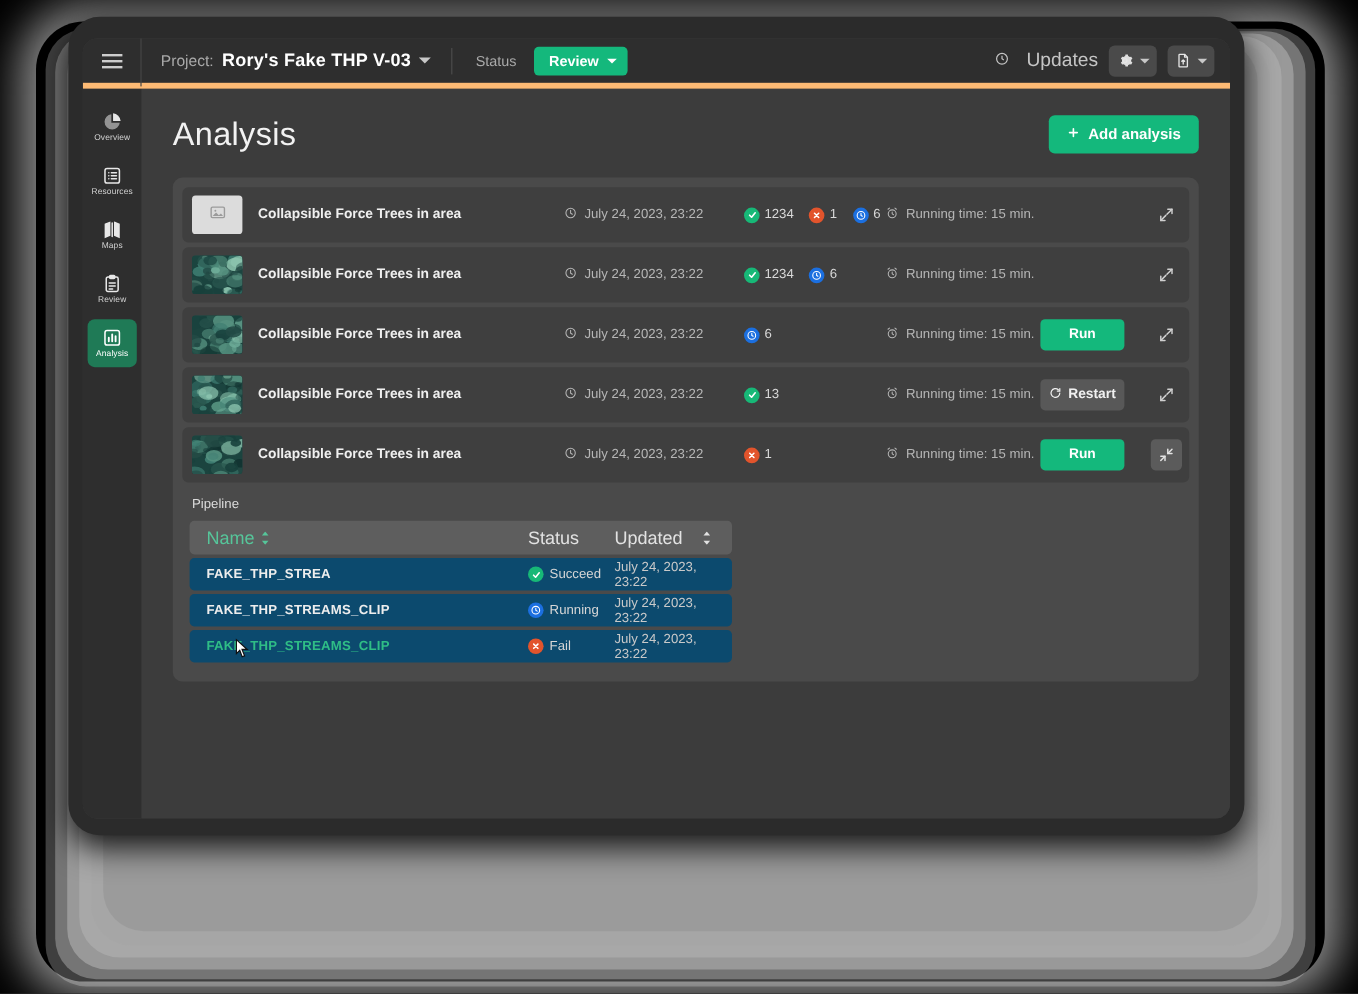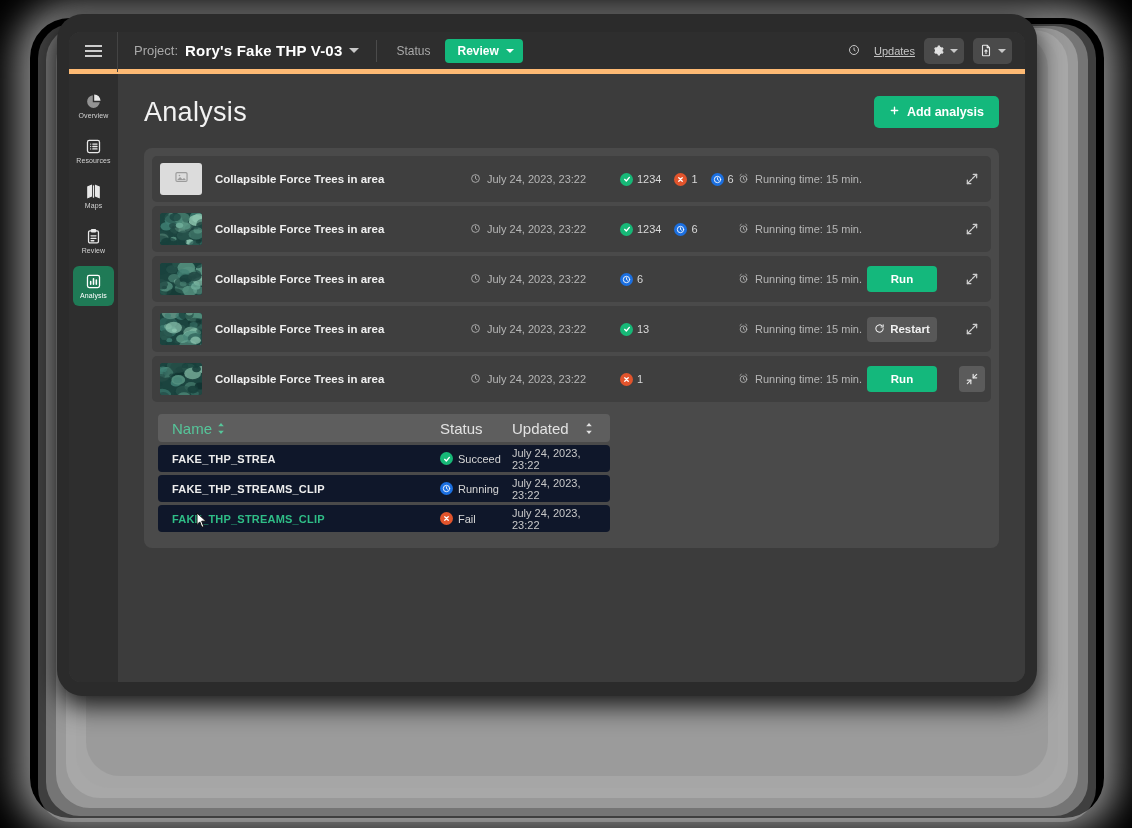--- a/index.html
+++ b/index.html
@@ -114,21 +114,21 @@
     cursor:pointer;
   }
   .status-pill .caret { border-top-color:#ffffff; }
 
   .topbar-right {
     display:flex; align-items:center; gap:9px;
     padding-right: 13px;
   }
   .updates {
     display:flex; align-items:center; gap:14px;
-    color:#c5c5c5; font-size:11px; cursor:pointer;text-decoration:underline;
+    color:#c5c5c5; font-size:16px; cursor:pointer;
   }
   .icon-btn {
     background:#4a4a4a;
     border-radius:5px;
     height:26px;
     padding: 0 6px;
     display:flex; align-items:center; gap:5px;
     cursor:pointer;
   }
   .icon-btn svg { display:block; }
@@ -305,21 +305,21 @@
     height: 28px;
     padding: 0 14px;
   }
   .th { font-size:15px; display:flex; align-items:center; gap:5px; }
   .th.name    { width: 268px; color:#56c59a; }
   .th.status  { width: 72px;  color:#e2e2e2; }
   .th.updated { flex:1;       color:#e2e2e2;gap:16px; }
   .sort-ico { display:inline-block; line-height:0; }
 
   .ptr {
-    background:#0f172a;
+    background:#0c4a6e;
     border-radius:4px;
     display:flex; align-items:center;
     height: 27px;
     margin-top:3px;
     padding: 0 14px;
     cursor:pointer;
     position:relative;
   }
   .td { font-size:11px; color:#ededed; }
   .td.name { width: 268px; font-weight:bold; letter-spacing:.2px; }
@@ -912,20 +912,21 @@
   <path d="M20 10h-6V4"></path>
                     <path d="M4 14h6v6"></path>
                     <path d="M14 10l6-6"></path>
                     <path d="M10 14l-6 6"></path>
                   </svg>
                 </div>
   </div>
             </div>
 
           <div class="pipeline">
+            <div class="pipeline-title">Pipeline</div>
 
             <div class="ptable">
               <div class="ptable-head">
                 <div class="th name">
                   <span>Name</span>
                   <span class="sort-ico">
                     <svg width="8" height="11" viewBox="0 0 8 12" fill="#56c59a">
                       <path d="M4 0l3 3.6H1z"></path>
                         <path d="M4 12L1 8.4h6z"></path>
                     </svg>

